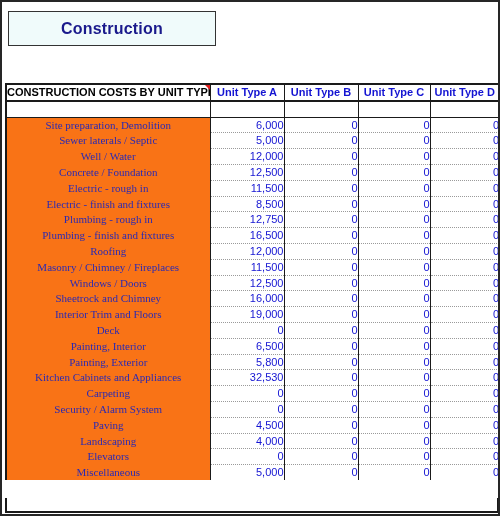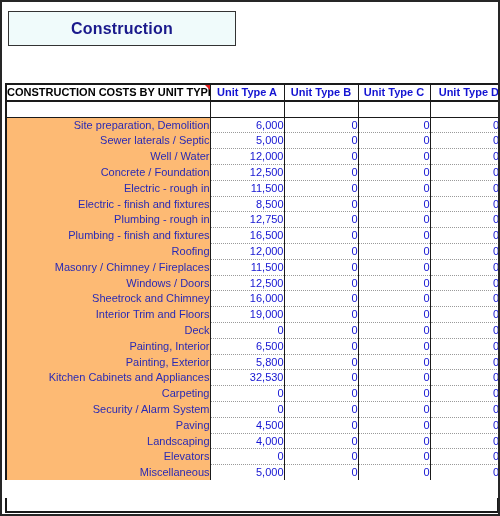--- a/index.html
+++ b/index.html
@@ -18,21 +18,21 @@
     background: #ffffff;
     border: 2px solid #262626;
     overflow: hidden;
   }
 
   
   #title-box {
     position: absolute;
     left: 6px;
     top: 9px;
-    width: 228px;
+    width: 208px;
     height: 35px;
     box-sizing: border-box;
     background: #f0fbfb;
     border: 1px solid #333333;
     display: flex;
     align-items: center;
     justify-content: center;
   }
   #title-text {
     font-size: 16px;
@@ -82,21 +82,21 @@
     padding-left: 4px;
     border-left: 2px solid #1a1a1a;
     border-right: 1px solid #1a1a1a;
     position: relative;
   }
   td.hdr-unit {
     color: #1414d2;
     text-align: center;
     border-right: 1px solid #1a1a1a;
   }
-  td.hdr-unit.last { border-right: 2px solid #1a1a1a; text-align: right; }
+  td.hdr-unit.last { border-right: 2px solid #1a1a1a; }
 
   #comment-marker {
     position: absolute;
     top: 0;
     right: 0;
     width: 0;
     height: 0;
     border-top: 5px solid #e01b1b;
     border-left: 5px solid transparent;
   }
@@ -112,27 +112,28 @@
     border-right: 1px solid #1a1a1a;
   }
   tr.spacer td.sp-val { border-right: 1px solid #1a1a1a; }
   tr.spacer td.sp-val.last { border-right: 2px solid #1a1a1a; }
   tr.spacer td.sp-label, tr.spacer td.sp-val {
     border-bottom: 1px solid #1a1a1a;
   }
 
   
   td.lbl {
-    background: #fdba74;
+    background: #f97316;
     color: #2a2ab4;
-    text-align: right;
+    text-align: center;
     padding-left: 4px;
     border-left: 2px solid #1a1a1a;
     border-right: 1px solid #1a1a1a;
     font-size: 11px;
+    font-family: Liberation Serif, serif;
   }
   td.val {
     background: #ffffff;
     color: #1414d2;
     text-align: right;
     padding-right: 5px;
     border-right: 1px solid #1a1a1a;
     border-bottom: 1px dotted #9a9a9a;
     font-size: 11px;
   }

